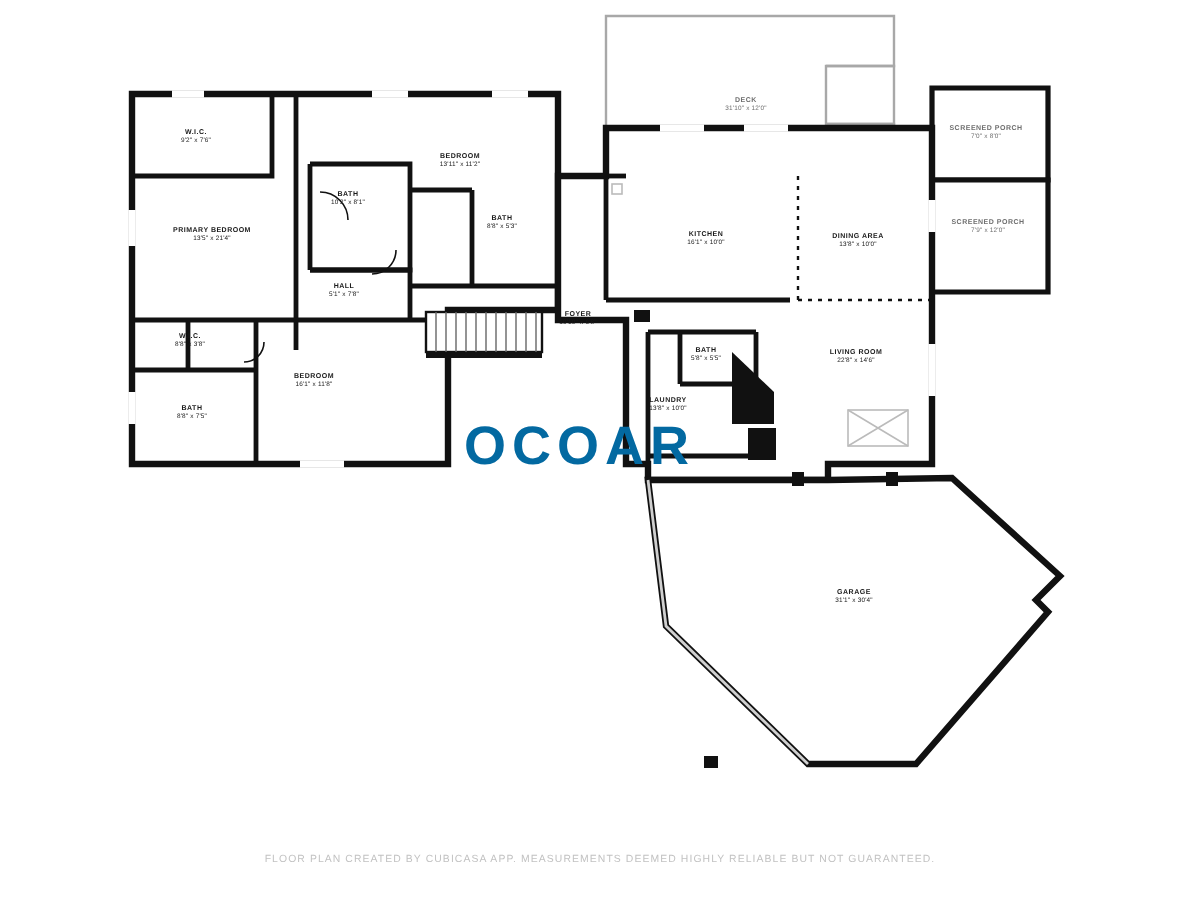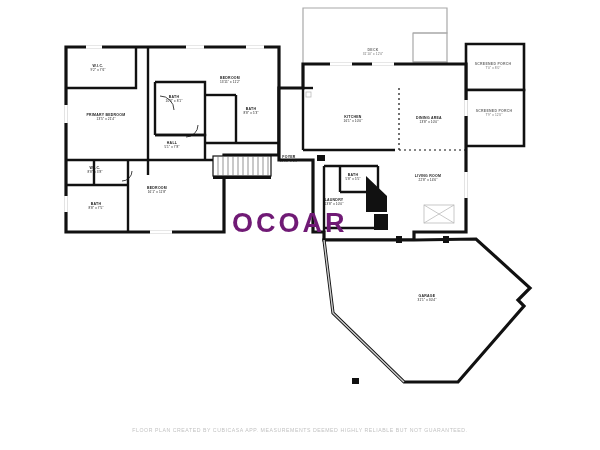--- a/index.html
+++ b/index.html
@@ -21,21 +21,21 @@
     height: 450px;
   }
   .watermark {
     position: absolute;
     left: 232px;
     top: 208px;
     font-family: "Liberation Sans", sans-serif;
     font-size: 27px;
     font-weight: bold;
     letter-spacing: 3px;
-    color: #701a75;
+    color: #0369a1;
     user-select: none;
     pointer-events: none;
     white-space: nowrap;
   }
   .disclaimer {
     position: absolute;
     left: 0;
     top: 427px;
     width: 600px;
     text-align: center;

